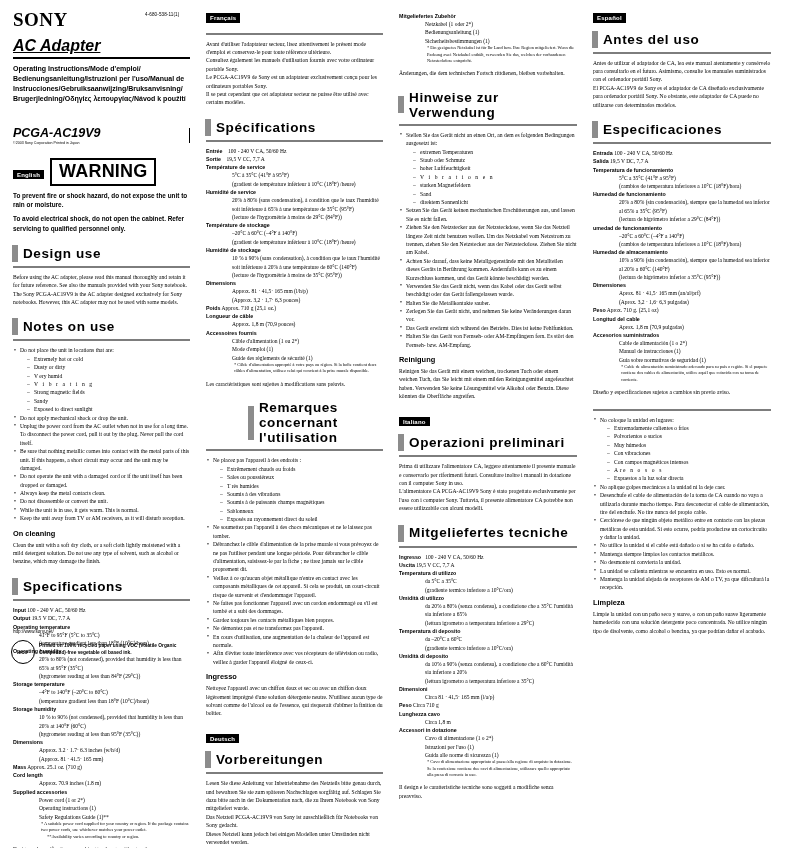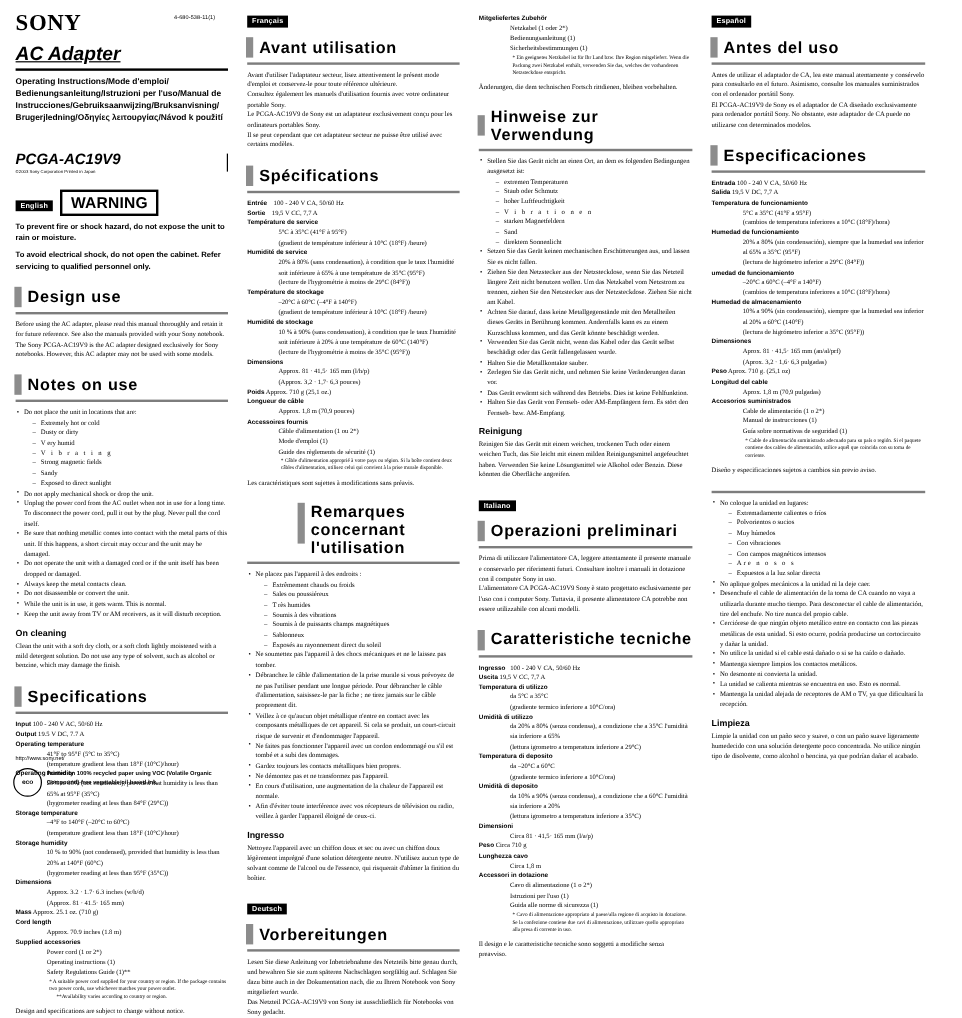--- a/index.html
+++ b/index.html
@@ -97,21 +97,21 @@
     margin: 0 0 6px 2px;
     letter-spacing: 0.2px;
   }
 
   
   .warnbox {
     display: inline-block;
     border: 2.2px solid #000;
     font-family: "Liberation Sans", sans-serif;
     font-weight: bold;
-    font-size: 13px;
+    font-size: 18px;
     padding: 1px 7px 2px 7px;
     margin: 1px 0 5px 2px;
     letter-spacing: 0.2px;
   }
   .warn-p {
     font-family: "Liberation Sans", sans-serif;
     font-weight: bold;
     font-size: 6.4px;
     line-height: 1.45;
     margin: 0 2px 5px 2px;
@@ -138,21 +138,21 @@
     font-weight: bold;
     font-size: 13.5px;
     letter-spacing: 0.6px;
     line-height: 1.12;
   }
   .sec-title.two { font-size: 13.5px; }
   .sec-rule {
     border-top: 2.6px solid #7d7d7d;
     margin: 4px 2px 5px 2px;
   }
-  .sec-head.wrap { align-items: flex-start; margin-left: 44px; }
+  .sec-head.wrap { align-items: center; margin-left: 44px; }
   .sec-head.wrap .sec-bar { height: 34px; }
 
   
   .body {
     font-family: "Liberation Serif", serif;
     font-size: 5.6px;
     line-height: 1.5;
     margin: 0 2px;
     text-align: left;
   }
@@ -379,24 +379,20 @@
       <div class="eco-badge">eco</div>
       <div class="eco-text">Printed on 100% recycled paper using VOC (Volatile Organic Compound)-free vegetable oil based ink.</div>
     </div>
   </div>
 
   <div class="col c2">
 
     <div class="langtag" style="margin-top:5px">Français</div>
 
     <div class="sec" style="margin-top:2px">
-      <div class="sec-head">
-        <div class="sec-bar"></div>
-        <div class="sec-title">Avant utilisation</div>
-      </div>
       <div class="sec-rule"></div>
       <div class="body">
         <p>Avant d'utiliser l'adaptateur secteur, lisez attentivement le présent mode d'emploi et conservez-le pour toute référence ultérieure.</p>
         <p>Consultez également les manuels d'utilisation fournis avec votre ordinateur portable Sony.</p>
         <p>Le PCGA-AC19V9 de Sony est un adaptateur exclusivement conçu pour les ordinateurs portables Sony.</p>
         <p>Il se peut cependant que cet adaptateur secteur ne puisse être utilisé avec certains modèles.</p>
       </div>
     </div>
 
     <div class="sec">
@@ -544,21 +540,21 @@
       <div class="sec-rule"></div>
       <div class="body">
         <p>Prima di utilizzare l'alimentatore CA, leggere attentamente il presente manuale e conservarlo per riferimenti futuri. Consultare inoltre i manuali in dotazione con il computer Sony in uso.</p>
         <p>L'alimentatore CA PCGA-AC19V9 Sony è stato progettato esclusivamente per l'uso con i computer Sony. Tuttavia, il presente alimentatore CA potrebbe non essere utilizzabile con alcuni modelli.</p>
       </div>
     </div>
 
     <div class="sec">
       <div class="sec-head">
         <div class="sec-bar"></div>
-        <div class="sec-title">Caratteristiche tecniche</div>
+        <div class="sec-title">Mitgeliefertes tecniche</div>
       </div>
       <div class="sec-rule"></div>
       <div class="spec">
         <span class="row"><span class="lbl">Ingresso</span>&nbsp;&nbsp;&nbsp;<span>100 - 240 V CA, 50/60 Hz</span></span>
         <span class="row"><span class="lbl">Uscita</span> <span>19,5 V CC, 7,7 A</span></span>
         <span class="lbl row">Temperatura di utilizzo</span>
         <span class="ind">da 5°C a 35°C</span>
         <span class="ind">(gradiente termico inferiore a 10°C/ora)</span>
         <span class="lbl row">Umidità di utilizzo</span>
         <span class="ind">da 20% a 80% (senza condensa), a condizione che a 35°C l'umidità sia inferiore a 65%</span>

